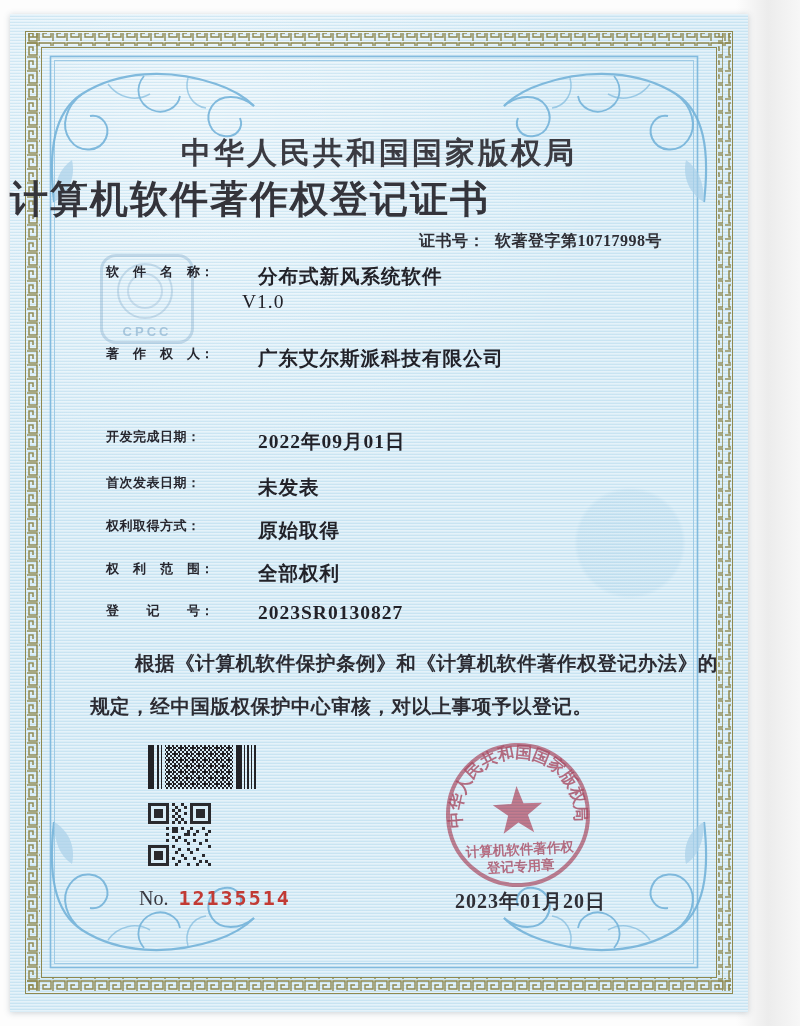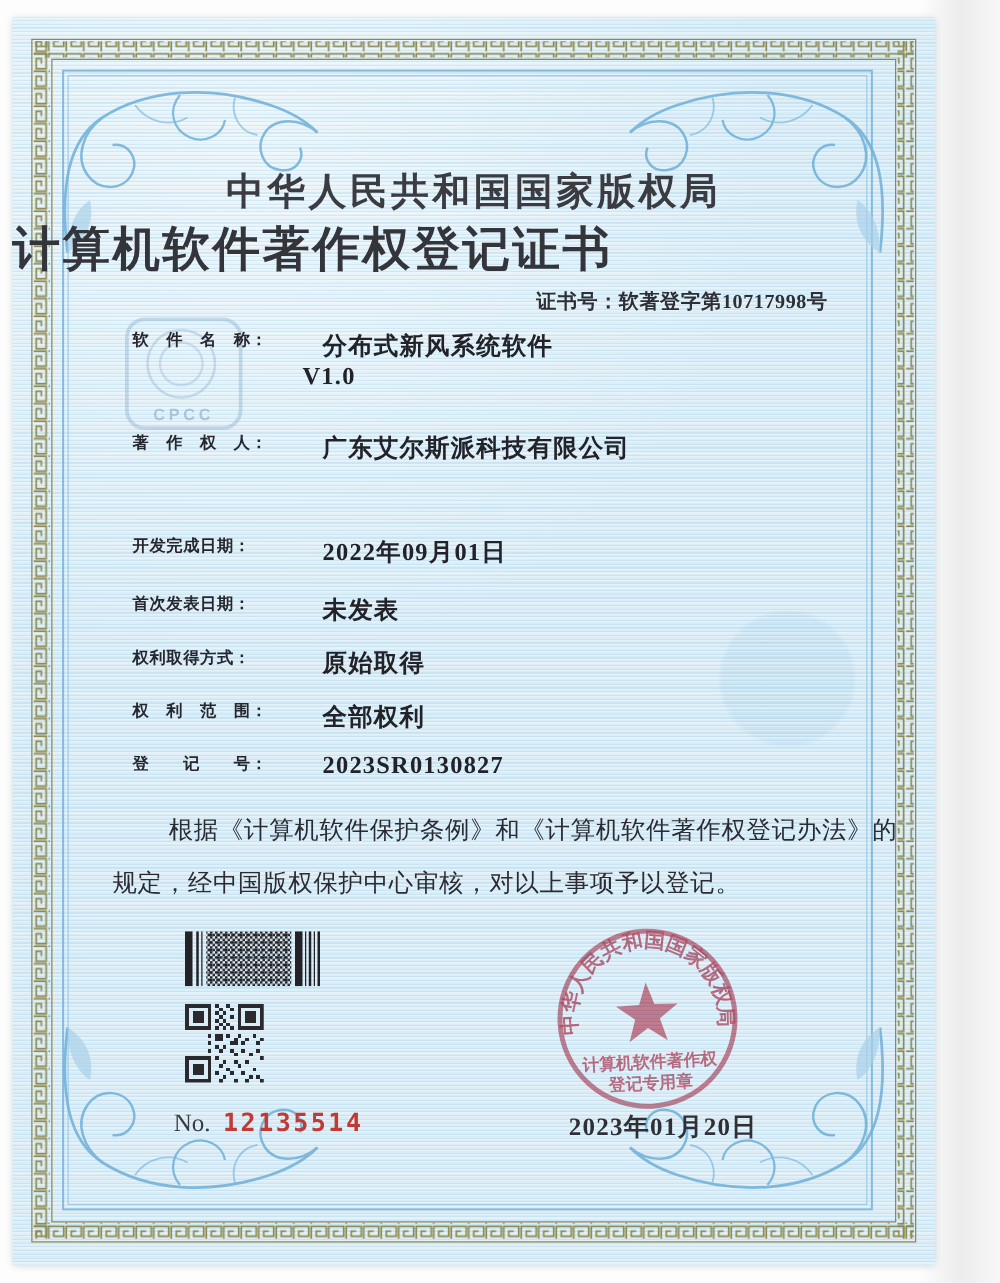--- a/index.html
+++ b/index.html
@@ -23,36 +23,36 @@
     font-size:30px;font-weight:700;letter-spacing:3px;color:#3b3b42;
   }
   .cert-title{
     position:absolute;top:160px;left:0;width:100%;text-align:left;
     font-size:38px;font-weight:700;letter-spacing:2px;color:#34343b;
   }
   .certno{
     position:absolute;top:217px;right:86px;
     font-size:16px;font-weight:700;color:#2e2e35;letter-spacing:.5px;
   }
-  .certno .lbl{margin-right:0;}
+  .certno .lbl{margin-right:10px;}
   .row{
     position:absolute;left:80px;display:flex;align-items:flex-start;
     color:#26262e;
   }
   .row .lbl{
     display:inline-block;width:152px;flex:0 0 152px;
     font-family:"Liberation Sans","DejaVu Sans",sans-serif;
     font-weight:700;font-size:13px;letter-spacing:.5px;color:#26262e;margin-left:16px;
   }
   .row .val{
     font-size:19.5px;font-weight:600;letter-spacing:1px;color:#222229;
   }
-  .version-line{position:absolute;left:232px;font-size:19.5px;font-weight:700;color:#222229;letter-spacing:1px;}
+  .version-line{position:absolute;left:232px;font-size:19.5px;font-weight:400;color:#222229;letter-spacing:1px;}
   .st-line{
-    position:absolute;color:#2b2b32;font-size:19.5px;font-weight:400;letter-spacing:.6px;
+    position:absolute;color:#2b2b32;font-size:19.5px;font-weight:700;letter-spacing:.6px;
   }
   .barcode{position:absolute;left:138px;top:731px;width:108px;height:44px;}
   .qrcode{position:absolute;left:138px;top:789px;width:63px;height:63px;}
   .serial{position:absolute;left:113px;top:872px;font-size:20px;color:#3a3a42;margin-left:16px;}
   .serial .num{
     font-family:"DejaVu Sans Mono","Liberation Mono",monospace;
     color:#c13a34;font-weight:700;letter-spacing:2px;margin-left:10px;font-size:20px;
   }
   .stamp{
     position:absolute;left:433px;top:726px;width:150px;height:150px;

